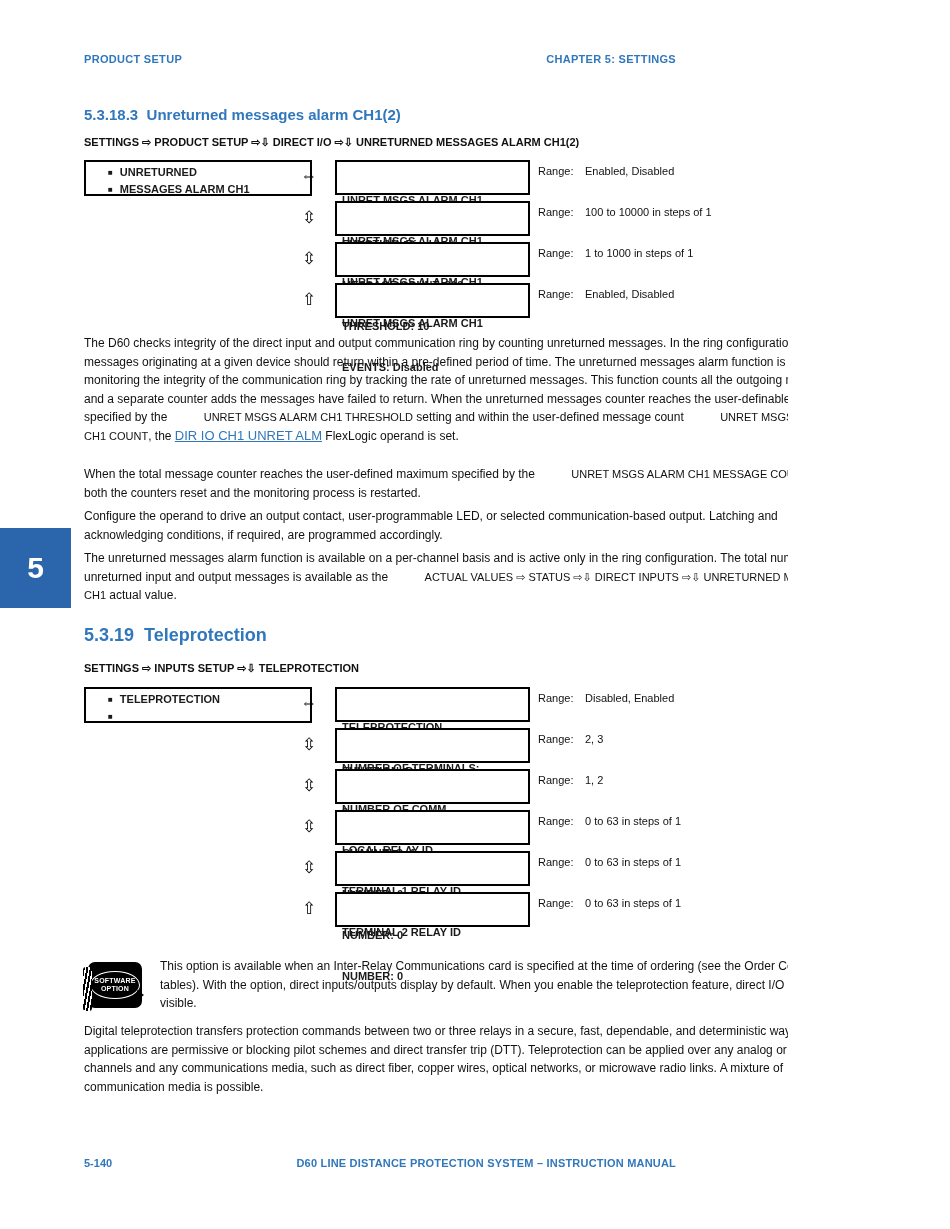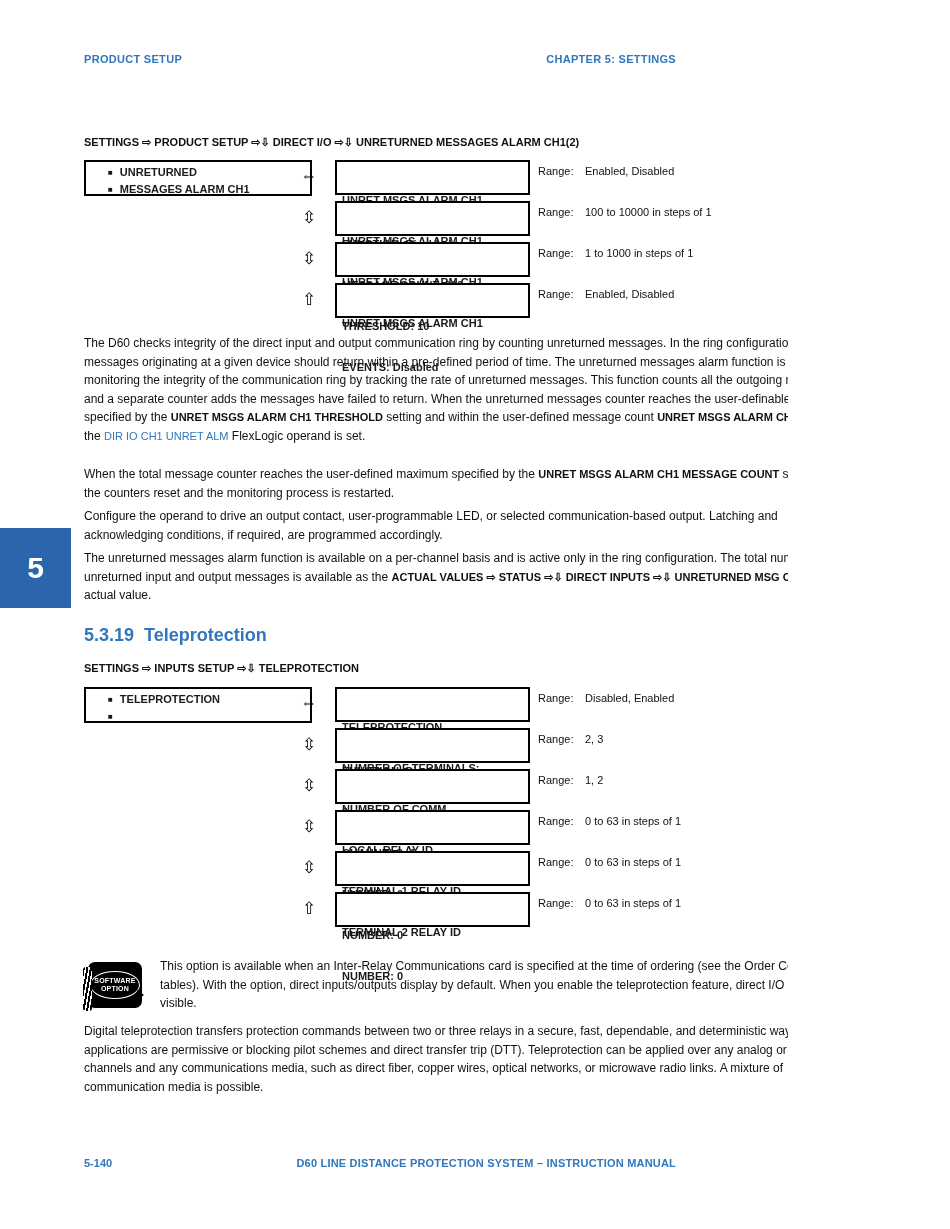--- a/index.html
+++ b/index.html
@@ -47,22 +47,22 @@
   .row .rng{position:absolute;left:454px;top:5px;font-size:11px;color:#111;white-space:pre;}
   .row .rl{display:inline-block;width:47px;}
 
   
   .para{position:absolute;left:84px;width:774px;font-size:12px;line-height:18.5px;color:#111;}
   .p1{top:334px;}
   .p2{top:465px;}
   .p3{top:507px;}
   .p4{top:549px;}
   .p5{top:1022px;}
-  .b{font-weight:bold;font-size:11px;}
-  .lk{color:var(--blue);font-size:11px;}
+  .b{font-weight:normal;font-size:11px;margin-left:33px;}
+  .lk{color:var(--blue);font-size:13px;text-decoration:underline;}
 
   
   .chap-tab{
     left:0;top:528px;width:71px;height:80px;background:var(--tab-blue);
     color:#fff;font-size:30px;font-weight:bold;
     display:flex;align-items:center;justify-content:center;
   }
 
   
   .sw-icon{
@@ -86,20 +86,21 @@
   .note-text{left:160px;top:957px;width:688px;font-size:12px;line-height:18.5px;color:#111;position:absolute;}
 </style>
 </head>
 <body>
 
 <div class="page">
 
   <div class="abs hdr-left">PRODUCT SETUP</div>
   <div class="abs hdr-right">CHAPTER 5: SETTINGS</div>
 
+  <div class="abs h-sub">5.3.18.3  Unreturned messages alarm CH1(2)</div>
   <div class="abs path path1">SETTINGS ⇨ PRODUCT SETUP ⇨⇩ DIRECT I/O ⇨⇩ UNRETURNED MESSAGES ALARM CH1(2)</div>
 
   <div class="panel" style="top:160px">
     <div><span class="sq">■</span><span>UNRETURNED</span></div>
     <div><span class="sq">■</span><span>MESSAGES ALARM CH1</span></div>
   </div>
 
   <div class="row" style="top:160px">
     <div class="arr">⇔</div>
     <div class="sbox">

